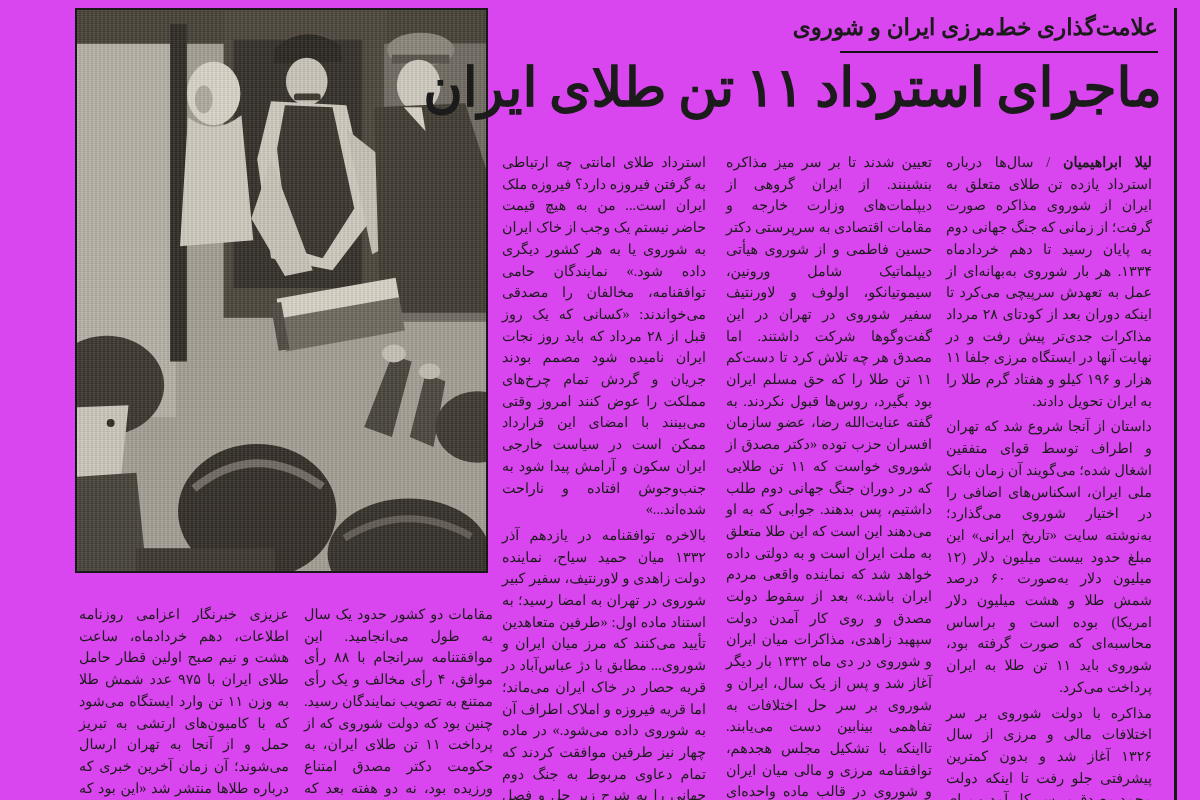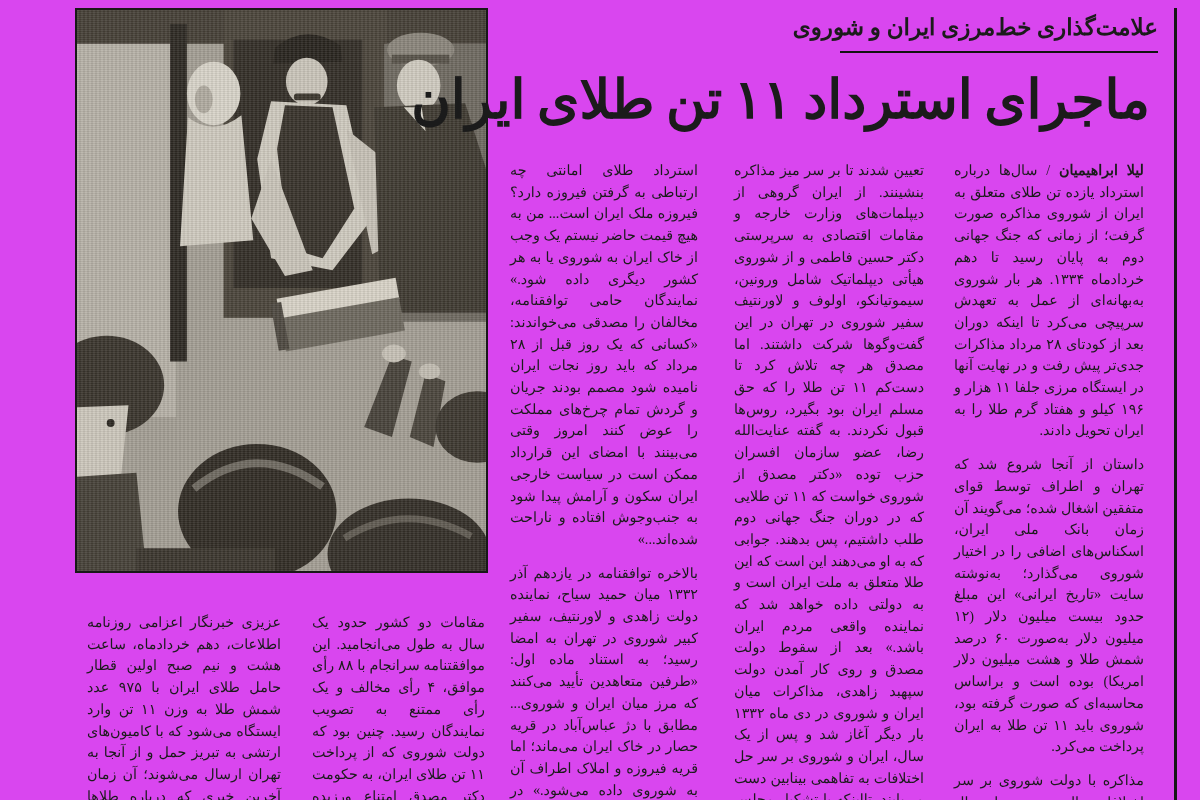--- a/index.html
+++ b/index.html
@@ -41,21 +41,21 @@
     white-space: nowrap;
   }
   .kicker-rule {
     position: absolute;
     top: 51px; right: 42px;
     width: 318px; height: 2px;
     background: #121212;
   }
   .headline {
     position: absolute;
-    margin: 12px;
+    margin: 0;
     top: 56px; right: 38px;
     font-size: 54px;
     font-weight: bold;
     word-spacing: -2px;
     letter-spacing: -1px;
     white-space: nowrap;
   }
   .vrule {
     position: absolute;
     left: 1174px; top: 8px;
@@ -71,21 +71,21 @@
     font-size: 14.3px;
     line-height: 21.7px;
     text-align: justify;
     direction: rtl;
   }
   .col-1 { right: 44px;  width: 214px; }
   .col-2 { left: 722px;  width: 214px; }
   .col-3 { left: 498px;  width: 212px; }
   .col-4 { left: 300px;  width: 197px; top: 600px; height: 200px; }
   .col-5 { left: 75px;   width: 218px; top: 600px; height: 200px; }
-  .para { margin: 12px; }
+  .para { margin: 4px; }
   .byline { font-weight: bold; }
 </style>
 </head>
 <body>
 
 <div class="sheet">
 
   <figure class="photo">
     <svg viewBox="0 0 413 565" width="409" height="561" preserveAspectRatio="none">
       <rect width="413" height="565" fill="#a39e94"></rect>

